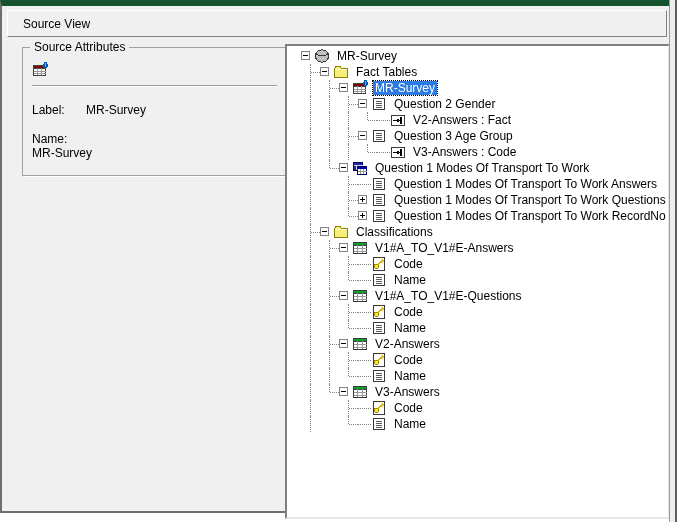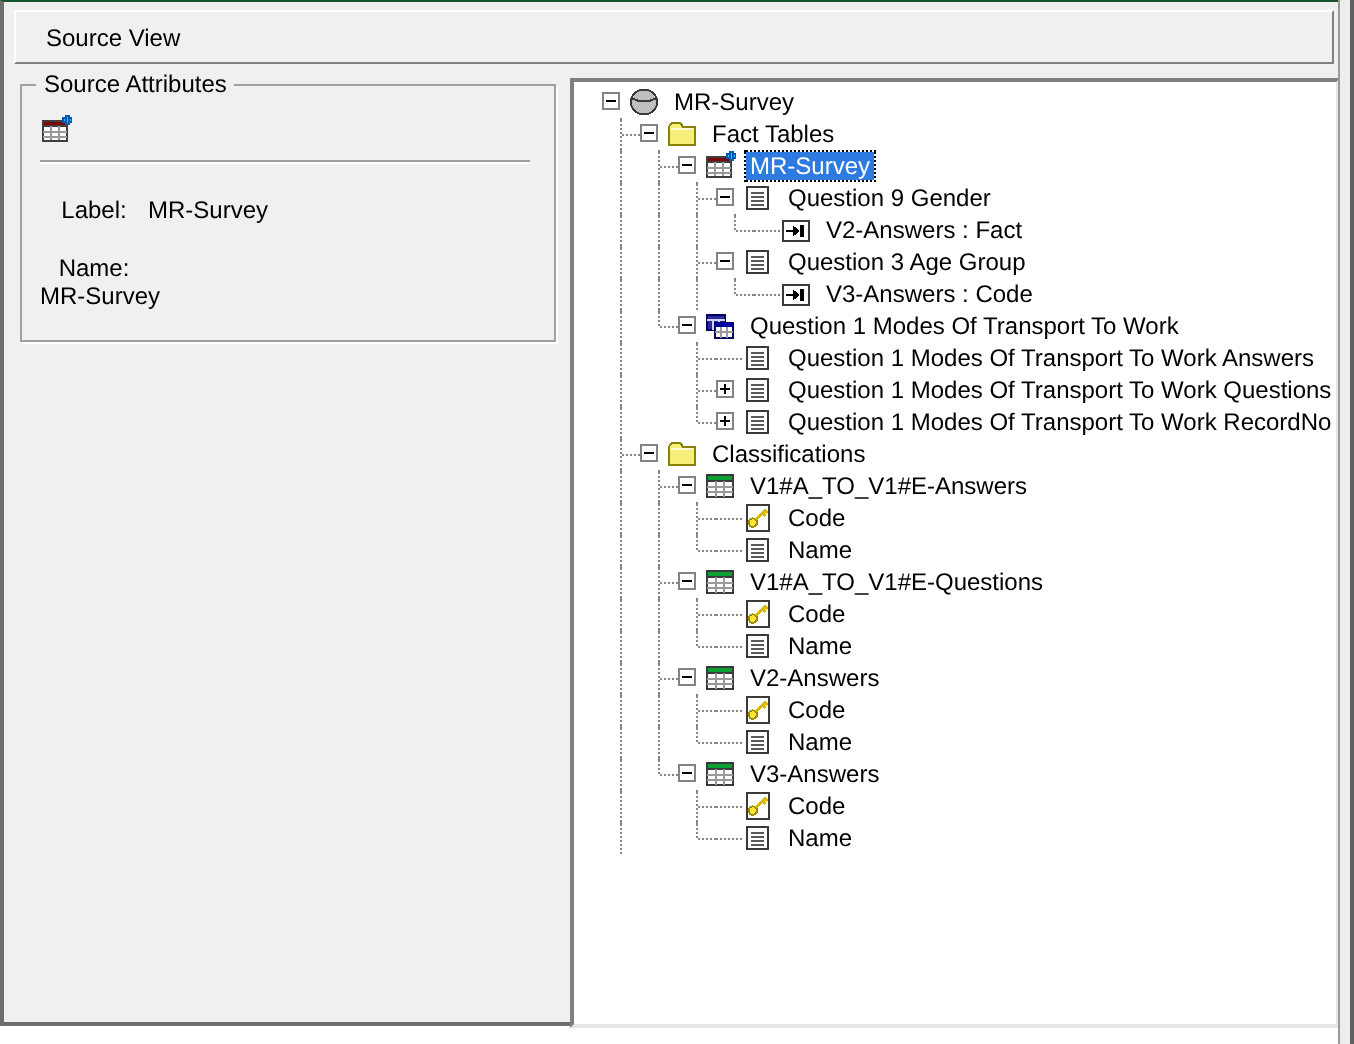--- a/index.html
+++ b/index.html
@@ -6,36 +6,36 @@
   body{
     width:677px;height:522px;position:relative;overflow:hidden;
     background:#ffffff;
     font-family:"Liberation Sans","DejaVu Sans",sans-serif;
     font-size:12px;color:#000;
     -webkit-font-smoothing:none;
   }
   .window{
     position:absolute;left:0;top:0;width:669px;height:513px;box-sizing:border-box;
     background:var(--window-bg,#f0f0f0);
-    border-left:2px solid #6e6e6e;border-top:1px solid #14532d;border-bottom:2px solid #6e6e6e;
+    border-left:2px solid #6e6e6e;border-top:6px solid #14532d;border-bottom:2px solid #6e6e6e;
   }
   .right-frame{
     position:absolute;left:669px;top:0;width:8px;height:522px;box-sizing:border-box;
     background:#ededed;border-left:1px solid #9a9a9a;border-right:2px solid #606060;
   }
   .header{
     position:absolute;left:5px;top:4px;width:660px;height:27px;box-sizing:border-box;
     background:var(--window-bg,#f0f0f0);
     border:1px solid;border-color:#ffffff #828282 #828282 #ffffff;
     display:flex;align-items:center;padding-left:15px;
   }
   
   .groupbox{
-    position:absolute;left:8px;top:41px;width:266px;height:127px;
-    border:1px solid #a0a0a0;box-shadow:1px 1px 0 #ffffff;text-align:center;
+    position:absolute;left:20px;top:41px;width:266px;height:127px;
+    border:1px solid #a0a0a0;box-shadow:1px 1px 0 #ffffff;
   }
   .groupbox-label{
     position:absolute;left:7px;top:-8px;background:var(--window-bg,#f0f0f0);
     padding:0 4px;line-height:15px;
   }
   .fact-row{position:absolute;left:9px;top:14px;display:flex;align-items:center;gap:6px;height:16px;}
   .divider{position:absolute;left:9px;top:37px;width:245px;height:0;
     border-top:1px solid #9c9c9c;border-bottom:1px solid #ffffff;}
   .field-row{position:absolute;left:9px;height:14px;display:flex;}
   .field-row.f0{top:55px;}
@@ -195,21 +195,21 @@
         <span class="cell">
           <i class="v"></i>
           <i class="h"></i>
         </span>
         <span class="expcell">
           <i class="expander"></i>
         </span>
         <svg class="ticon" viewBox="0 0 16 16">
           <use href="#i-column"></use>
         </svg>
-        <span class="tlabel">Question 9 Gender</span>
+        <span class="tlabel">Question 2 Gender</span>
       </div>
       <div class="trow">
         <span class="cell">
           <i class="v"></i>
         </span>
         <span class="cell">
           <i class="v"></i>
         </span>
         <span class="cell">
           <i class="v"></i>

